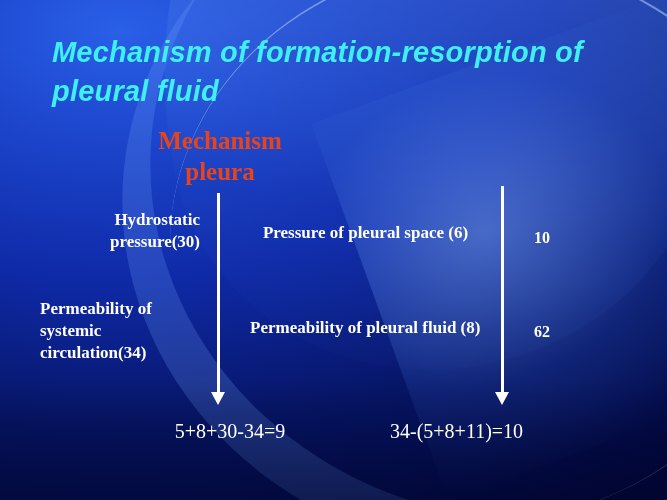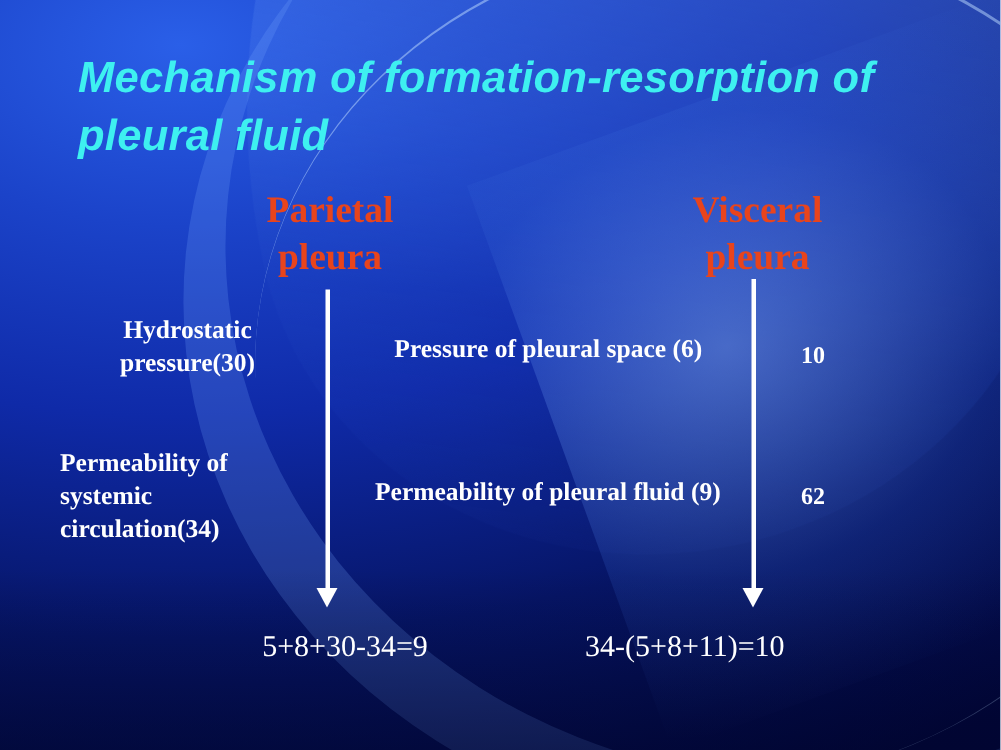--- a/index.html
+++ b/index.html
@@ -100,21 +100,21 @@
   .col-header.visceral { left: 435px; top: 126px; width: 140px; }
 
   .label {
     position: absolute;
     color: #ffffff;
     font-family: "Liberation Serif", serif;
     font-weight: bold;
     font-size: 17px;
     line-height: 1.28;
   }
-  .left-1 { left: 50px; top: 209px; width: 150px; text-align: center; }
+  .left-1 { left: 50px; top: 209px; width: 150px; text-align: right; }
   .left-2 { left: 40px; top: 298px; width: 165px; text-align: left; }
   .mid-1  { left: 258px; top: 222px; width: 215px; text-align: center; }
   .mid-2  { left: 250px; top: 314px; width: 245px; text-align: left; line-height: 1.65;}
   .num-1  { left: 534px; top: 228px; width: 40px; text-align: left; font-size: 16px; }
   .num-2  { left: 534px; top: 322px; width: 40px; text-align: left; font-size: 16px; }
 
   .eq {
     position: absolute;
     color: #ffffff;
     font-family: "Liberation Serif", serif;
@@ -148,30 +148,28 @@
 
 <div class="slide">
   <div class="swoosh-wide"></div>
   <div class="swoosh-curve"></div>
   <div class="corner-glow"></div>
   <div class="swoosh-thin"></div>
   <div class="bottom-dark"></div>
 
   <div class="title">Mechanism of formation-resorption of  pleural  fluid</div>
 
-  <div class="col-header parietal">Parietal
-pleura</div>
-  <div class="col-header visceral">Visceral
+  <div class="col-header parietal">Mechanism
 pleura</div>
 
   <div class="label left-1">Hydrostatic pressure(30)</div>
   <div class="label left-2">Permeability of systemic circulation(34)</div>
 
   <div class="label mid-1">Pressure of pleural space (6)</div>
-  <div class="label mid-2">Permeability  of pleural fluid (9)</div>
+  <div class="label mid-2">Permeability  of pleural fluid (8)</div>
 
   <div class="label num-1">10</div>
   <div class="label num-2">62</div>
 
   <div class="arrow left-arrow">
     <div class="head"></div>
   </div>
   <div class="arrow right-arrow">
     <div class="head"></div>
   </div>

